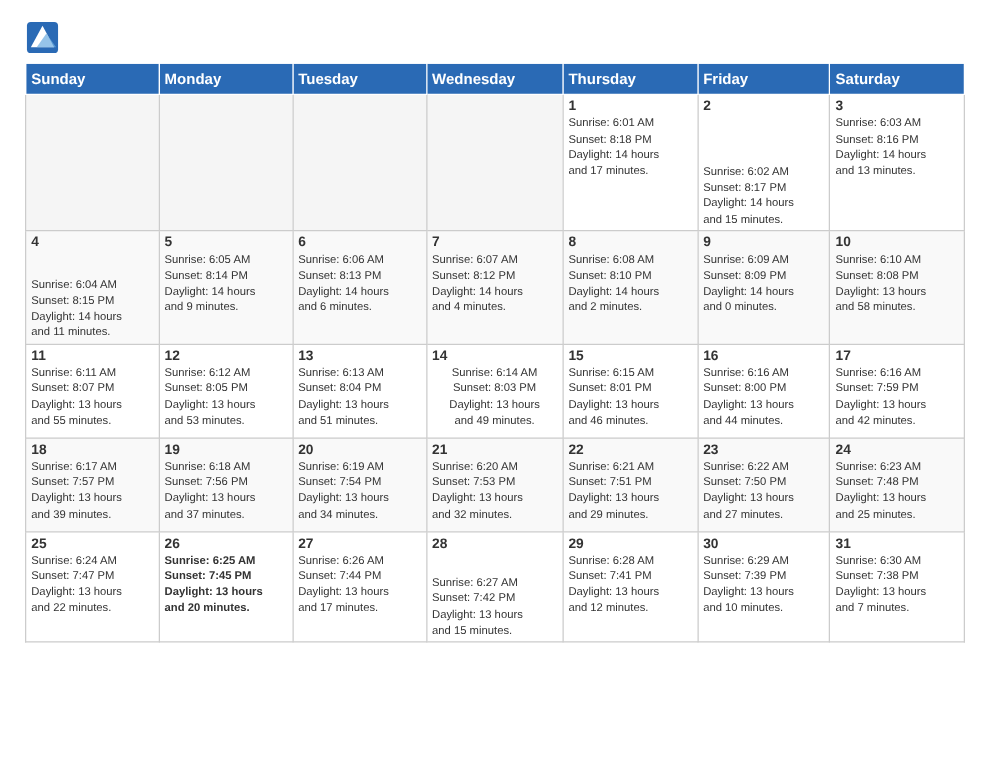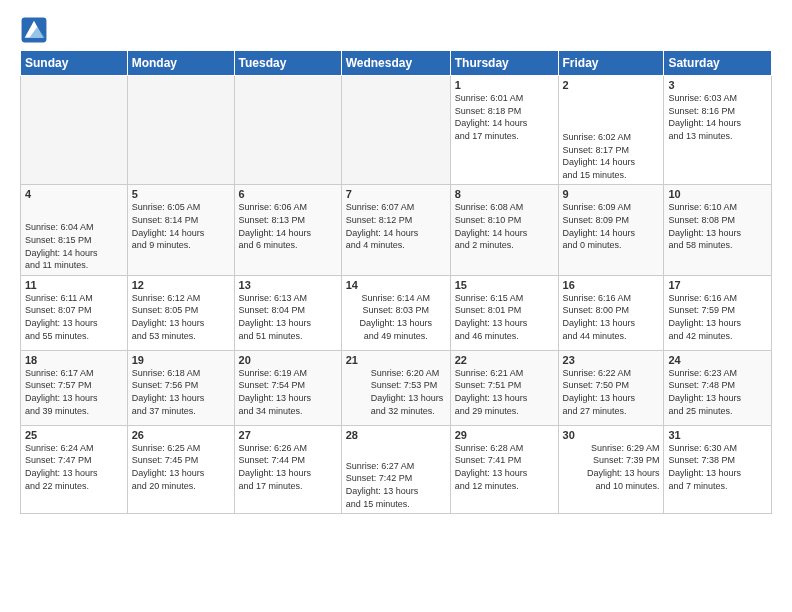--- a/index.html
+++ b/index.html
@@ -282,21 +282,21 @@
           </td>
           <td>
             <span class="day-num">20</span>
             <div class="day-info" style="white-space: pre-line;">Sunrise: 6:19 AM
 Sunset: 7:54 PM
 Daylight: 13 hours
 and 34 minutes.</div>
           </td>
           <td>
             <span class="day-num">21</span>
-            <div class="day-info" style="white-space: pre-line; margin-left: 25px;">Sunrise: 6:20 AM
+            <div class="day-info" style="white-space: pre-line;">Sunrise: 6:20 AM
 Sunset: 7:53 PM
 Daylight: 13 hours
 and 32 minutes.</div>
           </td>
           <td>
             <span class="day-num">22</span>
             <div class="day-info" style="white-space: pre-line;">Sunrise: 6:21 AM
 Sunset: 7:51 PM
 Daylight: 13 hours
 and 29 minutes.</div>
@@ -319,21 +319,21 @@
         <tr>
           <td>
             <span class="day-num">25</span>
             <div class="day-info" style="white-space: pre-line;">Sunrise: 6:24 AM
 Sunset: 7:47 PM
 Daylight: 13 hours
 and 22 minutes.</div>
           </td>
           <td>
             <span class="day-num">26</span>
-            <div class="day-info" style="white-space: pre-line;">Sunrise: 6:25 AM
+            <div class="day-info" style="white-space: pre-line; font-weight: bold;">Sunrise: 6:25 AM
 Sunset: 7:45 PM
 Daylight: 13 hours
 and 20 minutes.</div>
           </td>
           <td>
             <span class="day-num">27</span>
             <div class="day-info" style="white-space: pre-line;">Sunrise: 6:26 AM
 Sunset: 7:44 PM
 Daylight: 13 hours
 and 17 minutes.</div>
@@ -347,21 +347,21 @@
           </td>
           <td>
             <span class="day-num">29</span>
             <div class="day-info" style="white-space: pre-line;">Sunrise: 6:28 AM
 Sunset: 7:41 PM
 Daylight: 13 hours
 and 12 minutes.</div>
           </td>
           <td>
             <span class="day-num">30</span>
-            <div class="day-info" style="white-space: pre-line; text-align: right;">Sunrise: 6:29 AM
+            <div class="day-info" style="white-space: pre-line;">Sunrise: 6:29 AM
 Sunset: 7:39 PM
 Daylight: 13 hours
 and 10 minutes.</div>
           </td>
           <td>
             <span class="day-num">31</span>
             <div class="day-info" style="white-space: pre-line;">Sunrise: 6:30 AM
 Sunset: 7:38 PM
 Daylight: 13 hours
 and 7 minutes.</div>

